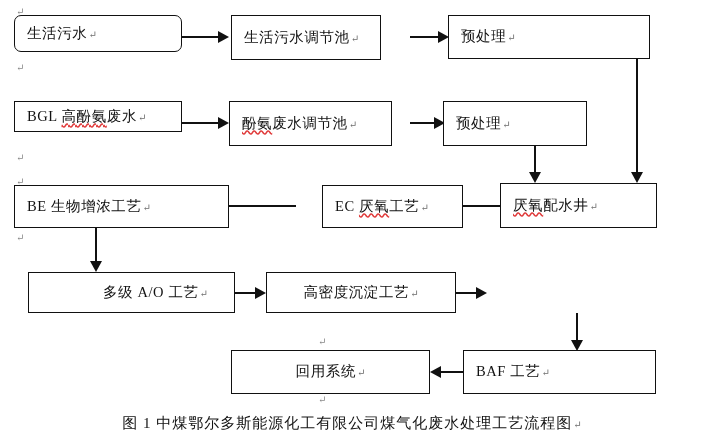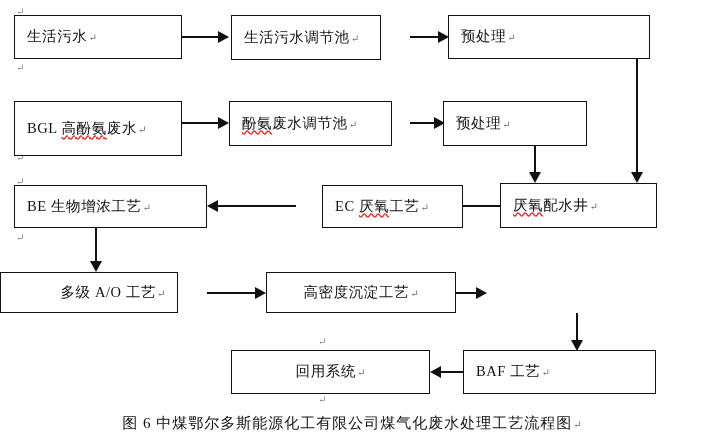--- a/index.html
+++ b/index.html
@@ -105,84 +105,84 @@
 <div id="canvas">
 
   <span class="stray" style="left:16px; top:6px;">↵</span>
   <span class="stray" style="left:16px; top:62px;">↵</span>
   <span class="stray" style="left:16px; top:152px;">↵</span>
   <span class="stray" style="left:16px; top:176px;">↵</span>
   <span class="stray" style="left:16px; top:232px;">↵</span>
   <span class="stray" style="left:318px; top:336px;">↵</span>
   <span class="stray" style="left:318px; top:394px;">↵</span>
 
-  <div class="node align-left" style="left:14px; top:15px; width:168px; height:44px;">
+  <div class="node align-left" style="left:14px; top:15px; width:168px; height:37px;border-radius:7px;">
     <span class="label"><span>生活污水</span><span class="pilcrow">↵</span></span>
   </div>
 
   <div class="conn h" style="left:182px; top:36px; width:36px;"></div>
   <div class="arrowhead right" style="left:218px; top:31px;"></div>
 
   <div class="node align-left" style="left:231px; top:15px; width:150px; height:45px;">
     <span class="label"><span>生活污水调节池</span><span class="pilcrow">↵</span></span>
   </div>
 
   <div class="conn h" style="left:410px; top:36px; width:28px;"></div>
   <div class="arrowhead right" style="left:438px; top:31px;"></div>
 
   <div class="node align-left" style="left:448px; top:15px; width:202px; height:44px;">
     <span class="label"><span>预处理</span><span class="pilcrow">↵</span></span>
   </div>
 
   <div class="conn v" style="left:636px; top:59px; height:113px;"></div>
   <div class="arrowhead down" style="left:631px; top:172px;"></div>
 
-  <div class="node align-left" style="left:14px; top:101px; width:168px; height:55px;">
+  <div class="node align-left" style="left:14px; top:101px; width:168px; height:31px;">
     <span class="label">BGL <span class="spell">高酚氨</span>废水<span class="pilcrow">↵</span></span>
   </div>
 
   <div class="conn h" style="left:182px; top:122px; width:36px;"></div>
   <div class="arrowhead right" style="left:218px; top:117px;"></div>
 
   <div class="node align-left" style="left:229px; top:101px; width:163px; height:45px;">
     <span class="label"><span class="spell">酚氨</span>废水调节池<span class="pilcrow">↵</span></span>
   </div>
 
   <div class="conn h" style="left:410px; top:122px; width:24px;"></div>
   <div class="arrowhead right" style="left:434px; top:117px;"></div>
 
   <div class="node align-left" style="left:443px; top:101px; width:144px; height:45px;">
     <span class="label"><span>预处理</span><span class="pilcrow">↵</span></span>
   </div>
 
   <div class="conn v" style="left:534px; top:146px; height:26px;"></div>
   <div class="arrowhead down" style="left:529px; top:172px;"></div>
 
-  <div class="node align-left" style="left:14px; top:185px; width:193px; height:43px;">
+  <div class="node align-left" style="left:14px; top:185px; width:215px; height:43px;">
     <span class="label"><span>BE 生物增浓工艺</span><span class="pilcrow">↵</span></span>
   </div>
 
   <div class="conn h" style="left:218px; top:205px; width:78px;"></div>
   <div class="arrowhead left" style="left:207px; top:200px;"></div>
 
   <div class="node align-left" style="left:296px; top:185px; width:141px; height:43px;margin-left:26px;">
     <span class="label">EC <span class="spell">厌氧</span>工艺<span class="pilcrow">↵</span></span>
   </div>
 
   <div class="conn h" style="left:448px; top:205px; width:52px;"></div>
   <div class="arrowhead left" style="left:437px; top:200px;"></div>
 
   <div class="node align-left" style="left:500px; top:183px; width:157px; height:45px;">
     <span class="label"><span class="spell">厌氧</span>配水井<span class="pilcrow">↵</span></span>
   </div>
 
   <div class="conn v" style="left:95px; top:228px; height:33px;"></div>
   <div class="arrowhead down" style="left:90px; top:261px;"></div>
 
-  <div class="node align-center" style="left:0; top:272px; width:178px; height:41px;padding-left:48px;">
+  <div class="node align-center" style="left:28px; top:272px; width:207px; height:41px;padding-left:48px;">
     <span class="label"><span>多级 A/O 工艺</span><span class="pilcrow">↵</span></span>
   </div>
 
   <div class="conn h" style="left:207px; top:292px; width:48px;"></div>
   <div class="arrowhead right" style="left:255px; top:287px;"></div>
 
   <div class="node align-center" style="left:266px; top:272px; width:190px; height:41px;">
     <span class="label"><span>高密度沉淀工艺</span><span class="pilcrow">↵</span></span>
   </div>
 
@@ -197,15 +197,15 @@
     <span class="label"><span>回用系统</span><span class="pilcrow">↵</span></span>
   </div>
 
   <div class="conn h" style="left:441px; top:371px; width:46px;"></div>
   <div class="arrowhead left" style="left:430px; top:366px;"></div>
 
   <div class="node align-left" style="left:463px; top:350px; width:193px; height:44px;">
     <span class="label"><span>BAF 工艺</span><span class="pilcrow">↵</span></span>
   </div>
 
-  <div class="caption" style="top:414px;"><span>图 6 中煤鄂尔多斯能源化工有限公司煤气化废水处理工艺流程图</span><span class="pilcrow">↵</span></div>
+  <div class="caption" style="top:414px;"><span>图 1 中煤鄂尔多斯能源化工有限公司煤气化废水处理工艺流程图</span><span class="pilcrow">↵</span></div>
 
 </div>
 
 </body></html>

